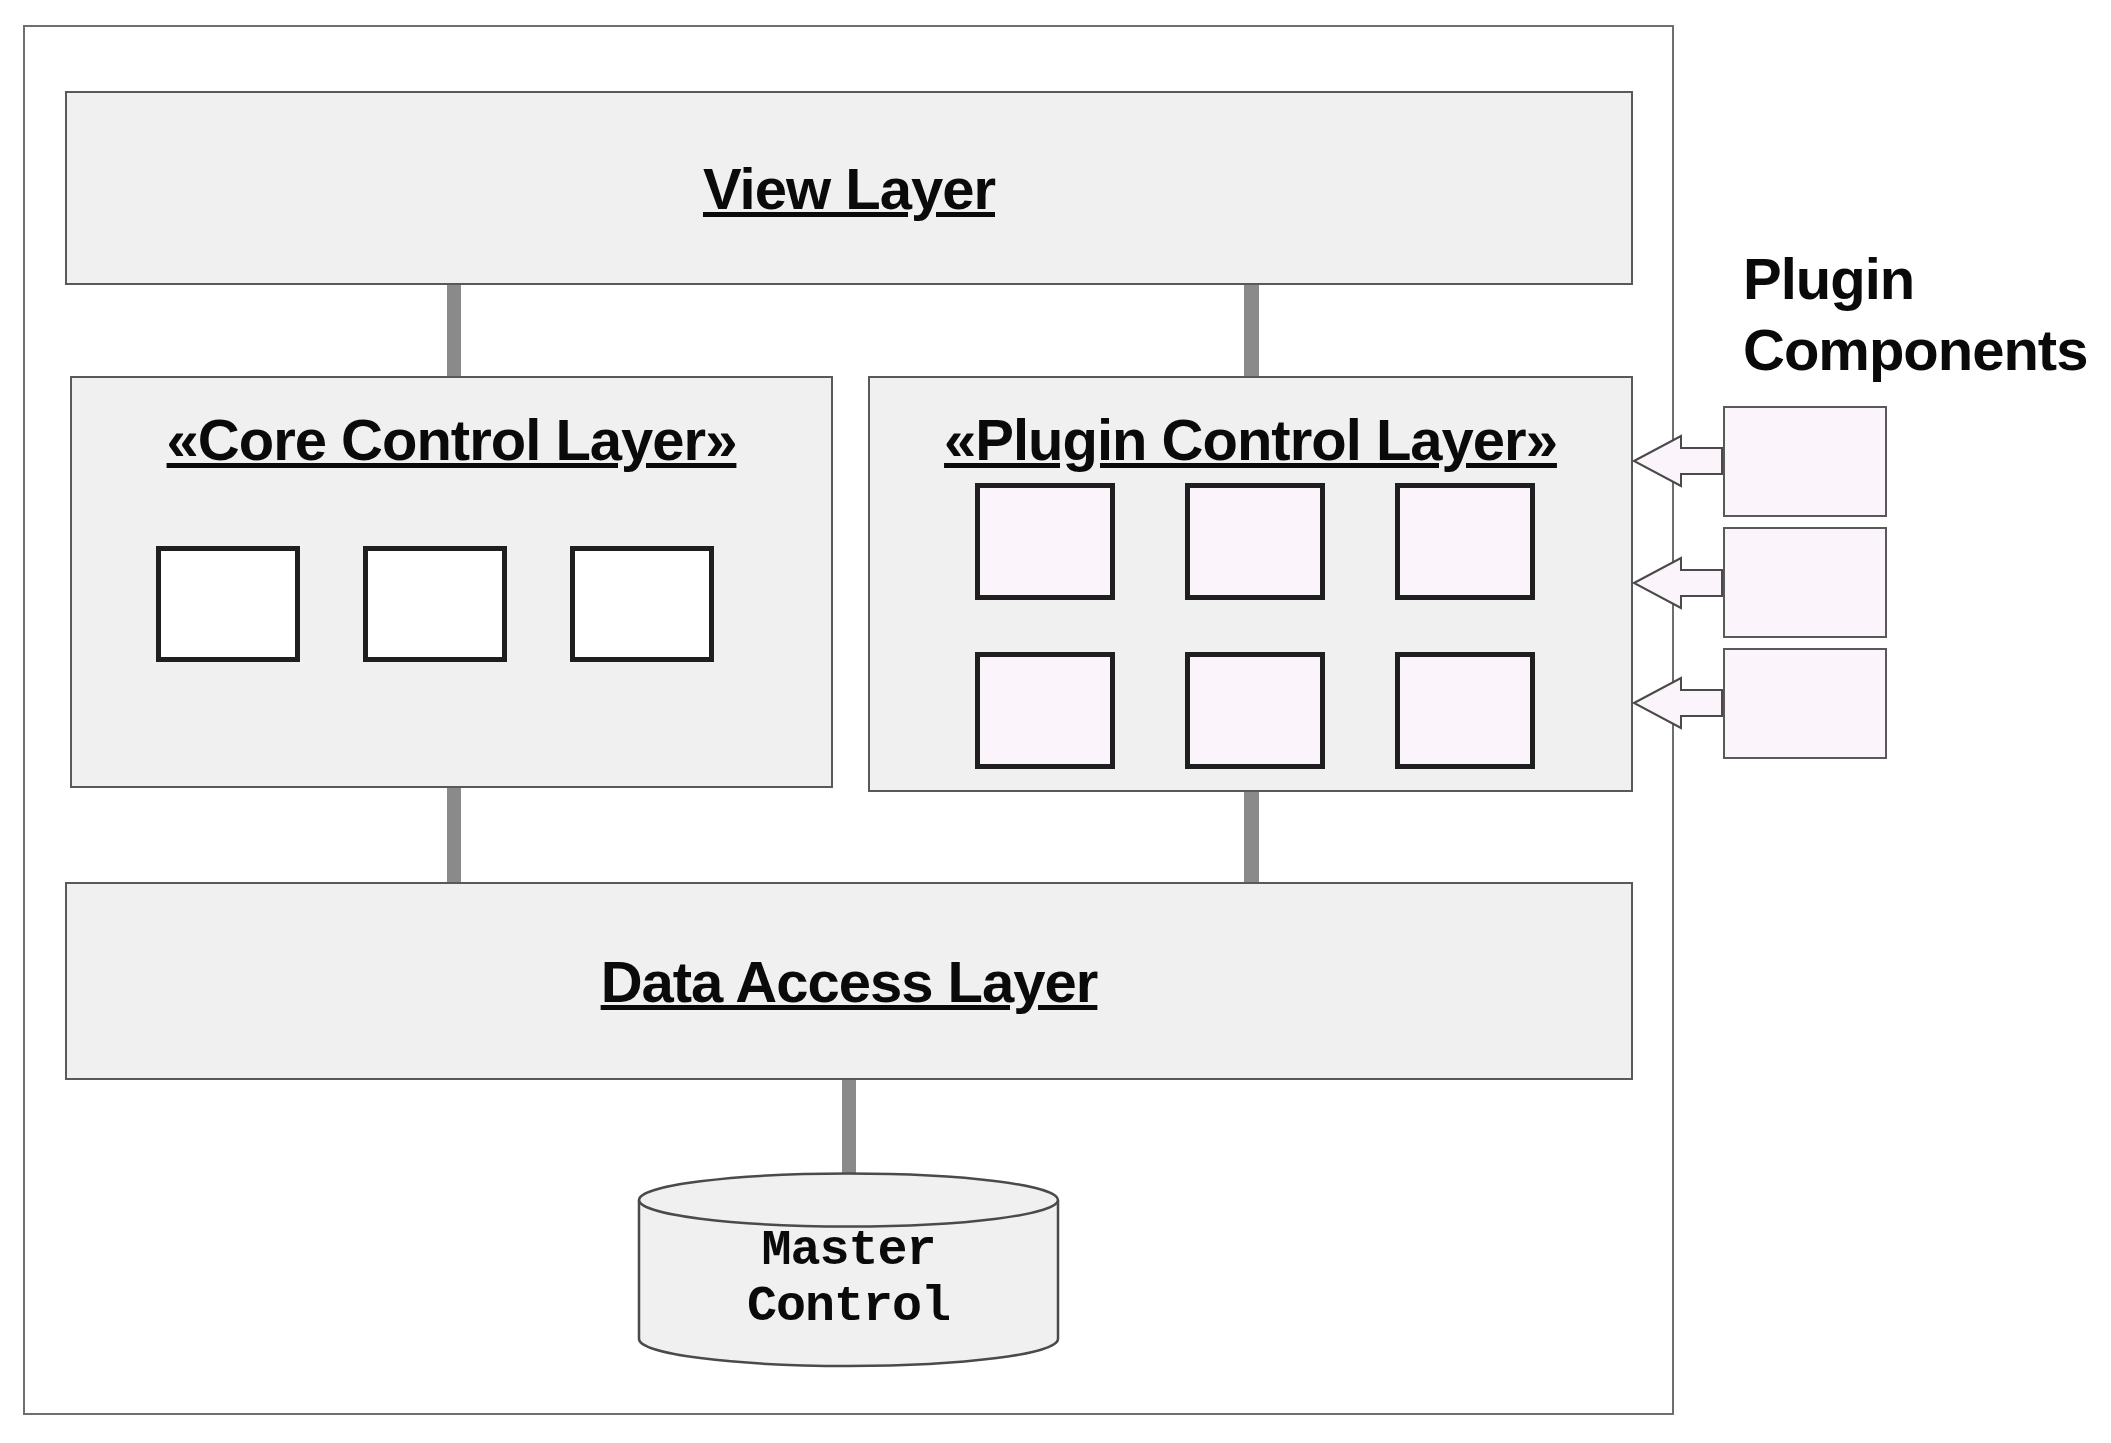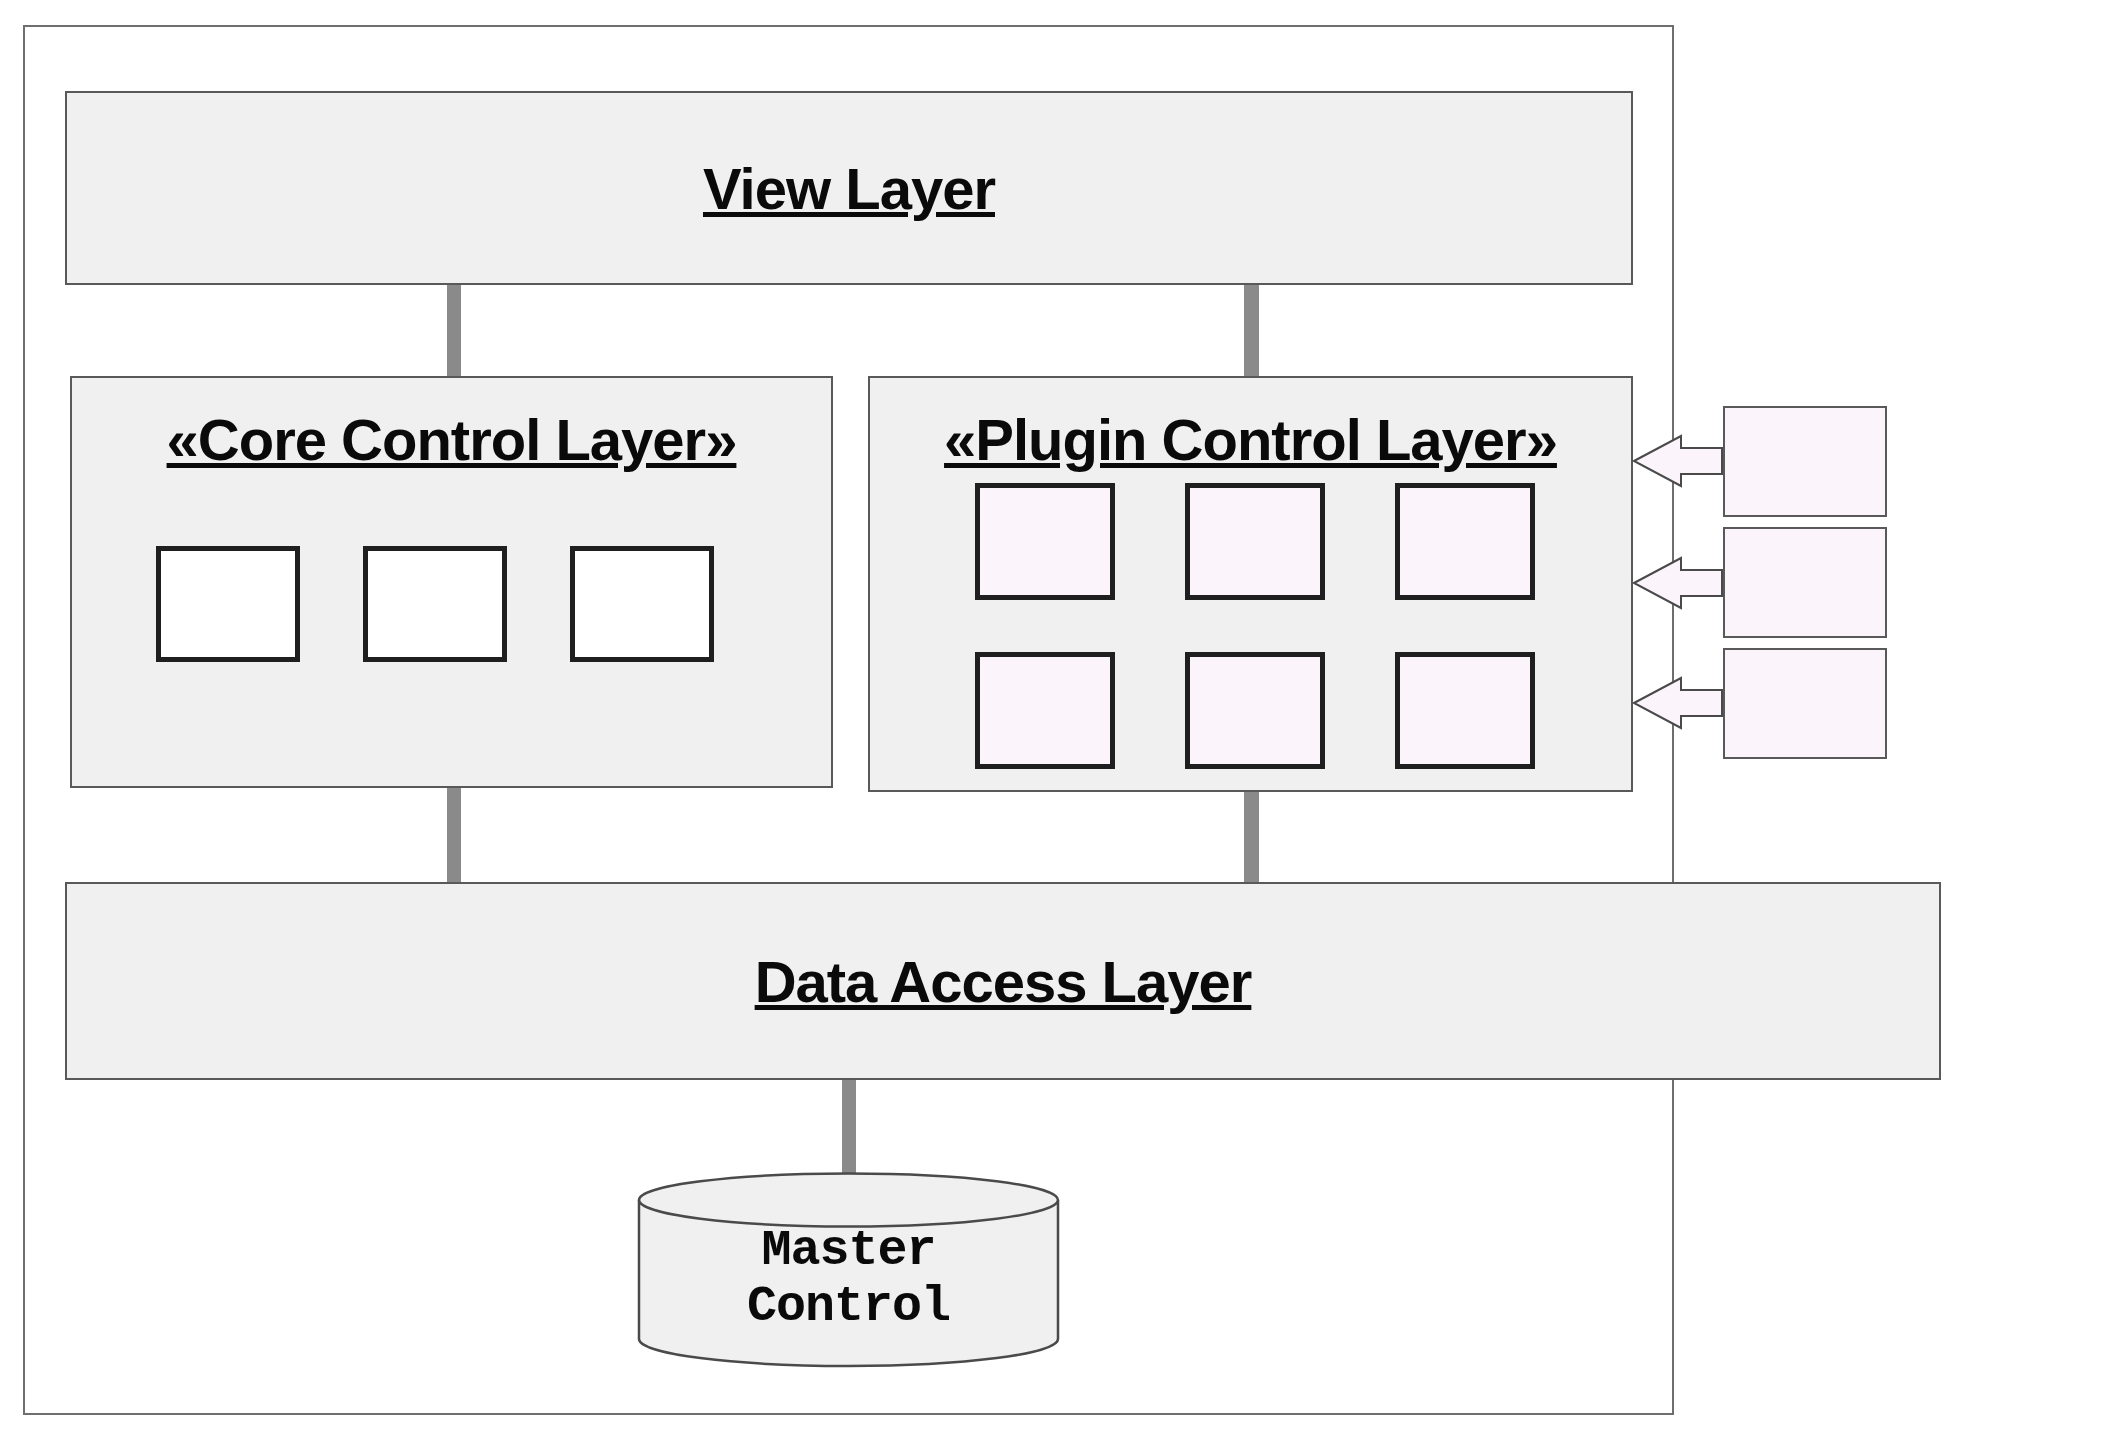--- a/index.html
+++ b/index.html
@@ -40,21 +40,21 @@
     letter-spacing: -1px;
     color: var(--text-color, #0a0a0a);
     white-space: nowrap;
     text-decoration: underline;
   }
   .layer.view {
     left: 65px; top: 91px; width: 1568px; height: 194px;
     display: flex; align-items: center; justify-content: center;
   }
   .layer.data {
-    left: 65px; top: 882px; width: 1876px; height: 198px;
+    left: 65px; top: 882px; width: 1568px; height: 198px;
     display: flex; align-items: center; justify-content: center;
   }
   .layer.core {
     left: 70px; top: 376px; width: 763px; height: 412px;
     text-align: center;
   }
   .layer.plugin {
     left: 868px; top: 376px; width: 765px; height: 416px;
     text-align: center;
   }
@@ -194,20 +194,24 @@
     </div>
   <div class="plugin-squares">
       <div class="square"></div>
       <div class="square"></div>
       <div class="square"></div>
       <div class="square"></div>
       <div class="square"></div>
       <div class="square"></div>
     </div>
 
+  <div class="plugin-components-label">
+    <span>Plugin</span>
+    <span>Components</span>
+  </div>
 
   <div class="component-boxes">
       <div class="component-box"></div>
       <div class="component-box"></div>
       <div class="component-box"></div>
     </div>
   <div id="arrows-host">
       <svg class="arrow-svg" viewBox="0 0 92 56" style="top: 433px;">
         <polygon points="2,28 49,3 49,15 90,15 90,41 49,41 49,53"></polygon>
       </svg>

